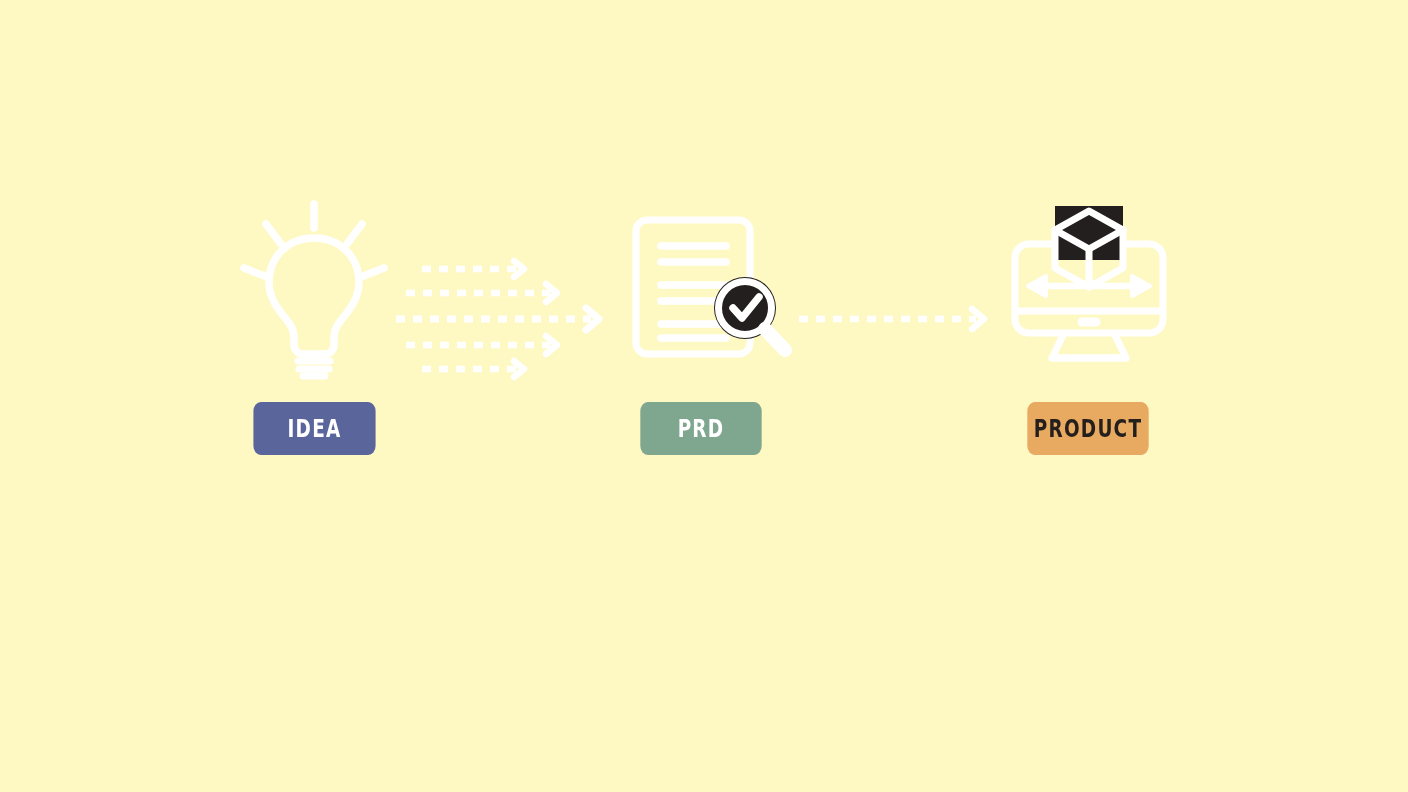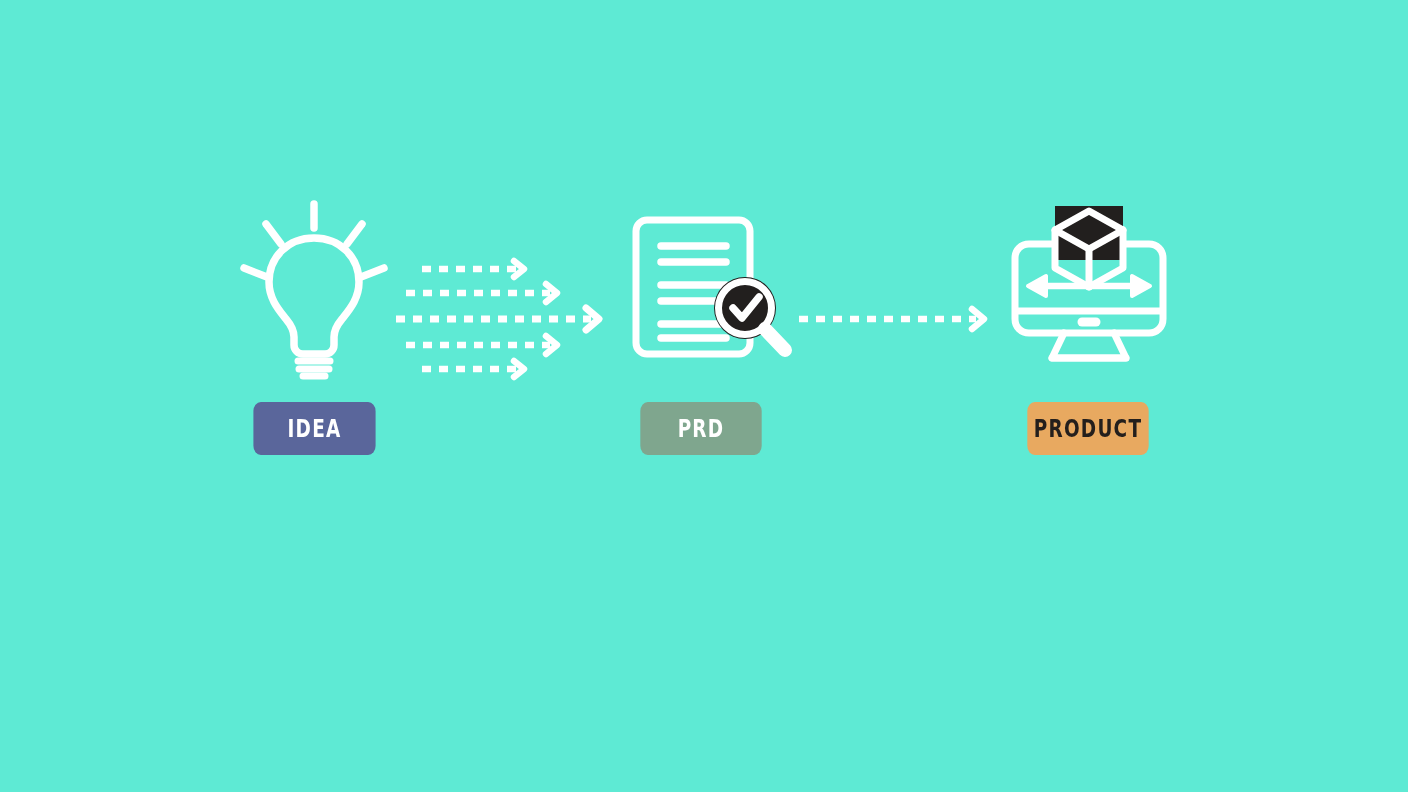--- a/index.html
+++ b/index.html
@@ -10,21 +10,21 @@
   body {
     width: 1408px;
     height: 792px;
     overflow: hidden;
     font-family: "Liberation Sans", sans-serif;
   }
   #canvas {
     position: relative;
     width: 1408px;
     height: 792px;
-    background: #5eead4;
+    background: #fef9c3;
   }
 
   .stage {
     position: absolute;
     left: 0;
     top: 0;
     width: 1408px;
     height: 792px;
   }
 

